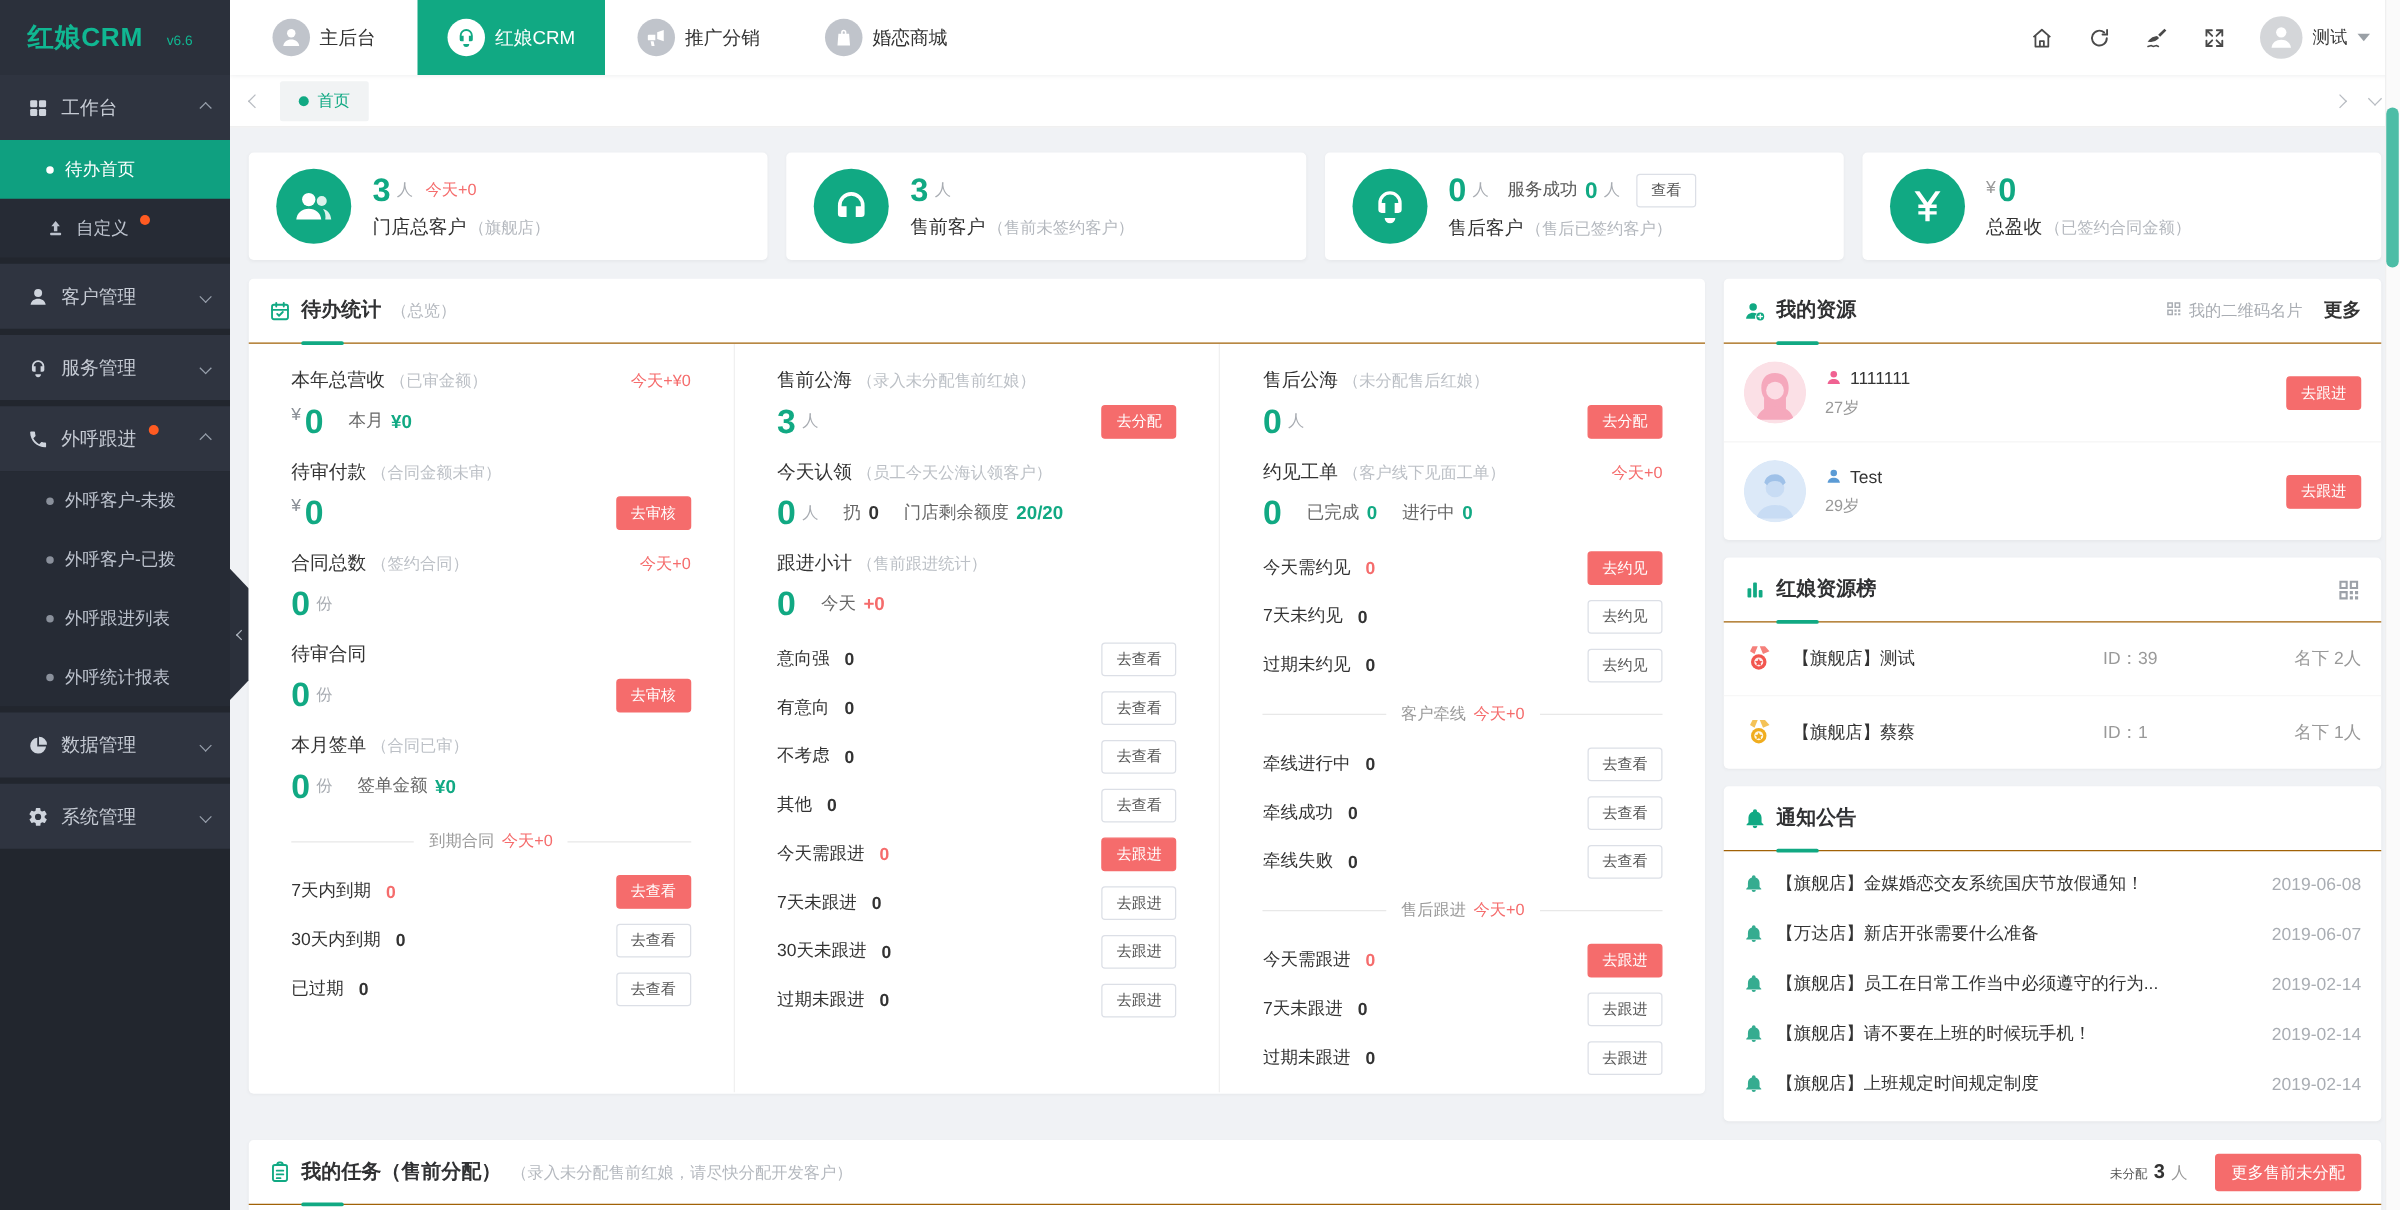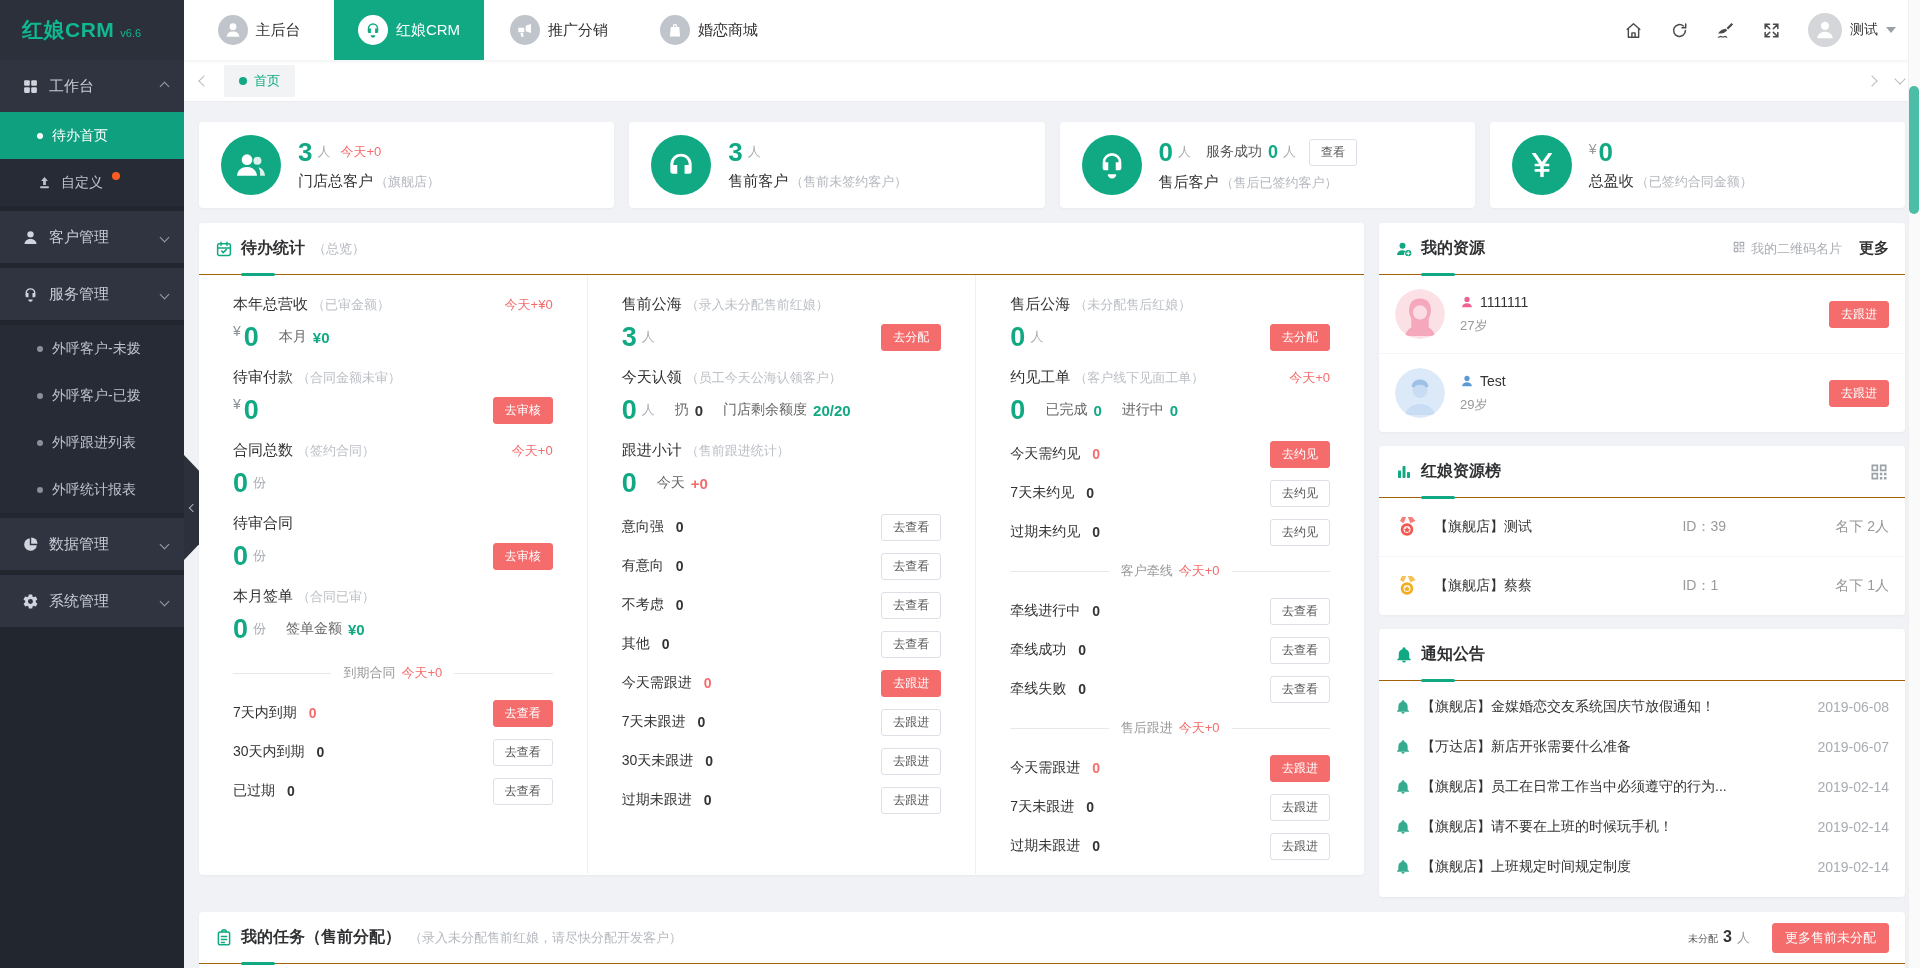--- a/index.html
+++ b/index.html
@@ -5,21 +5,21 @@
   *{margin:0;padding:0;box-sizing:border-box}
   html,body{width:1920px;height:968px;overflow:hidden;font-family:"Liberation Sans","DejaVu Sans",sans-serif;background:#F0F2F5;color:#333}
   .icon{display:inline-flex}
   .icon svg{width:100%;height:100%;display:block}
   .app{display:flex;width:1920px;height:968px;position:relative}
 
   
   .sidebar{width:184px;min-width:184px;background:#22262E;color:#C6CBD4;z-index:3}
   .logo{height:60px;background:#2B303B;display:flex;align-items:center;padding-left:22px}
   .logo-name{color:#10B792;font-size:21px;font-weight:700;letter-spacing:.5px}
-  .logo-ver{color:#10B792;font-size:11px;margin-left:6px;margin-top:6px}
+  .logo-ver{color:#10B792;font-size:11px;margin-left:19px;margin-top:6px}
   .menu-group{margin-bottom:5px}
   .menu-top{height:52px;background:#2F3440;display:flex;align-items:center;gap:10px;padding:0 16px 0 22px;font-size:15px;cursor:pointer}
   .menu-top .icon{width:17px;height:17px;color:#CFD4DD}
   .submenu{background:#262B35}
   .submenu-item{height:47px;display:flex;align-items:center;gap:9px;padding-left:37px;font-size:14px;color:#BDC3CE;cursor:pointer}
   .submenu-item .icon{width:15px;height:15px;color:#BDC3CE}
   .submenu-item.active{background:#0FA080;color:#fff}
   .bullet{width:6px;height:6px;border-radius:50%;background:#8A909B}
   .submenu-item.active .bullet{background:#fff}
   .dot-badge{width:8px;height:8px;border-radius:50%;background:#FF5B22;position:relative;top:-7px}
@@ -211,20 +211,30 @@
               <svg viewBox="0 0 24 24" fill="currentColor">
                 <path d="M12 3a7 7 0 0 0-7 7v4a2 2 0 0 0 2 2h2.2v-6H7a5 5 0 0 1 10 0h-2.2v6H17a2 2 0 0 0 2-2v-4a7 7 0 0 0-7-7z"></path>
                 <path d="M8.8 19h6.4a3.2 3.2 0 0 1-6.4 0z"></path>
               </svg>
             </span>
             <span>服务管理</span>
             <span class="chev down"></span>
           </div>
         </div>
         <div class="menu-group">
+          <div class="menu-top">
+            <span class="icon ">
+              <svg viewBox="0 0 24 24" fill="currentColor">
+                <path d="M6.6 10.8c1.4 2.8 3.8 5.1 6.6 6.6l2.2-2.2c.3-.3.7-.4 1-.2 1.1.4 2.3.6 3.6.6.6 0 1 .4 1 1V20c0 .6-.4 1-1 1C10.6 21 3 13.4 3 4c0-.6.4-1 1-1h3.5c.6 0 1 .4 1 1 0 1.2.2 2.4.6 3.6.1.3 0 .7-.2 1z"></path>
+              </svg>
+            </span>
+            <span>外呼跟进</span>
+            <span class="dot-badge"></span>
+            <span class="chev up"></span>
+          </div>
           <div class="submenu">
             <div class="submenu-item">
               <span class="bullet"></span>
               <span>外呼客户-未拨</span>
             </div>
             <div class="submenu-item">
               <span class="bullet"></span>
               <span>外呼客户-已拨</span>
             </div>
             <div class="submenu-item">

